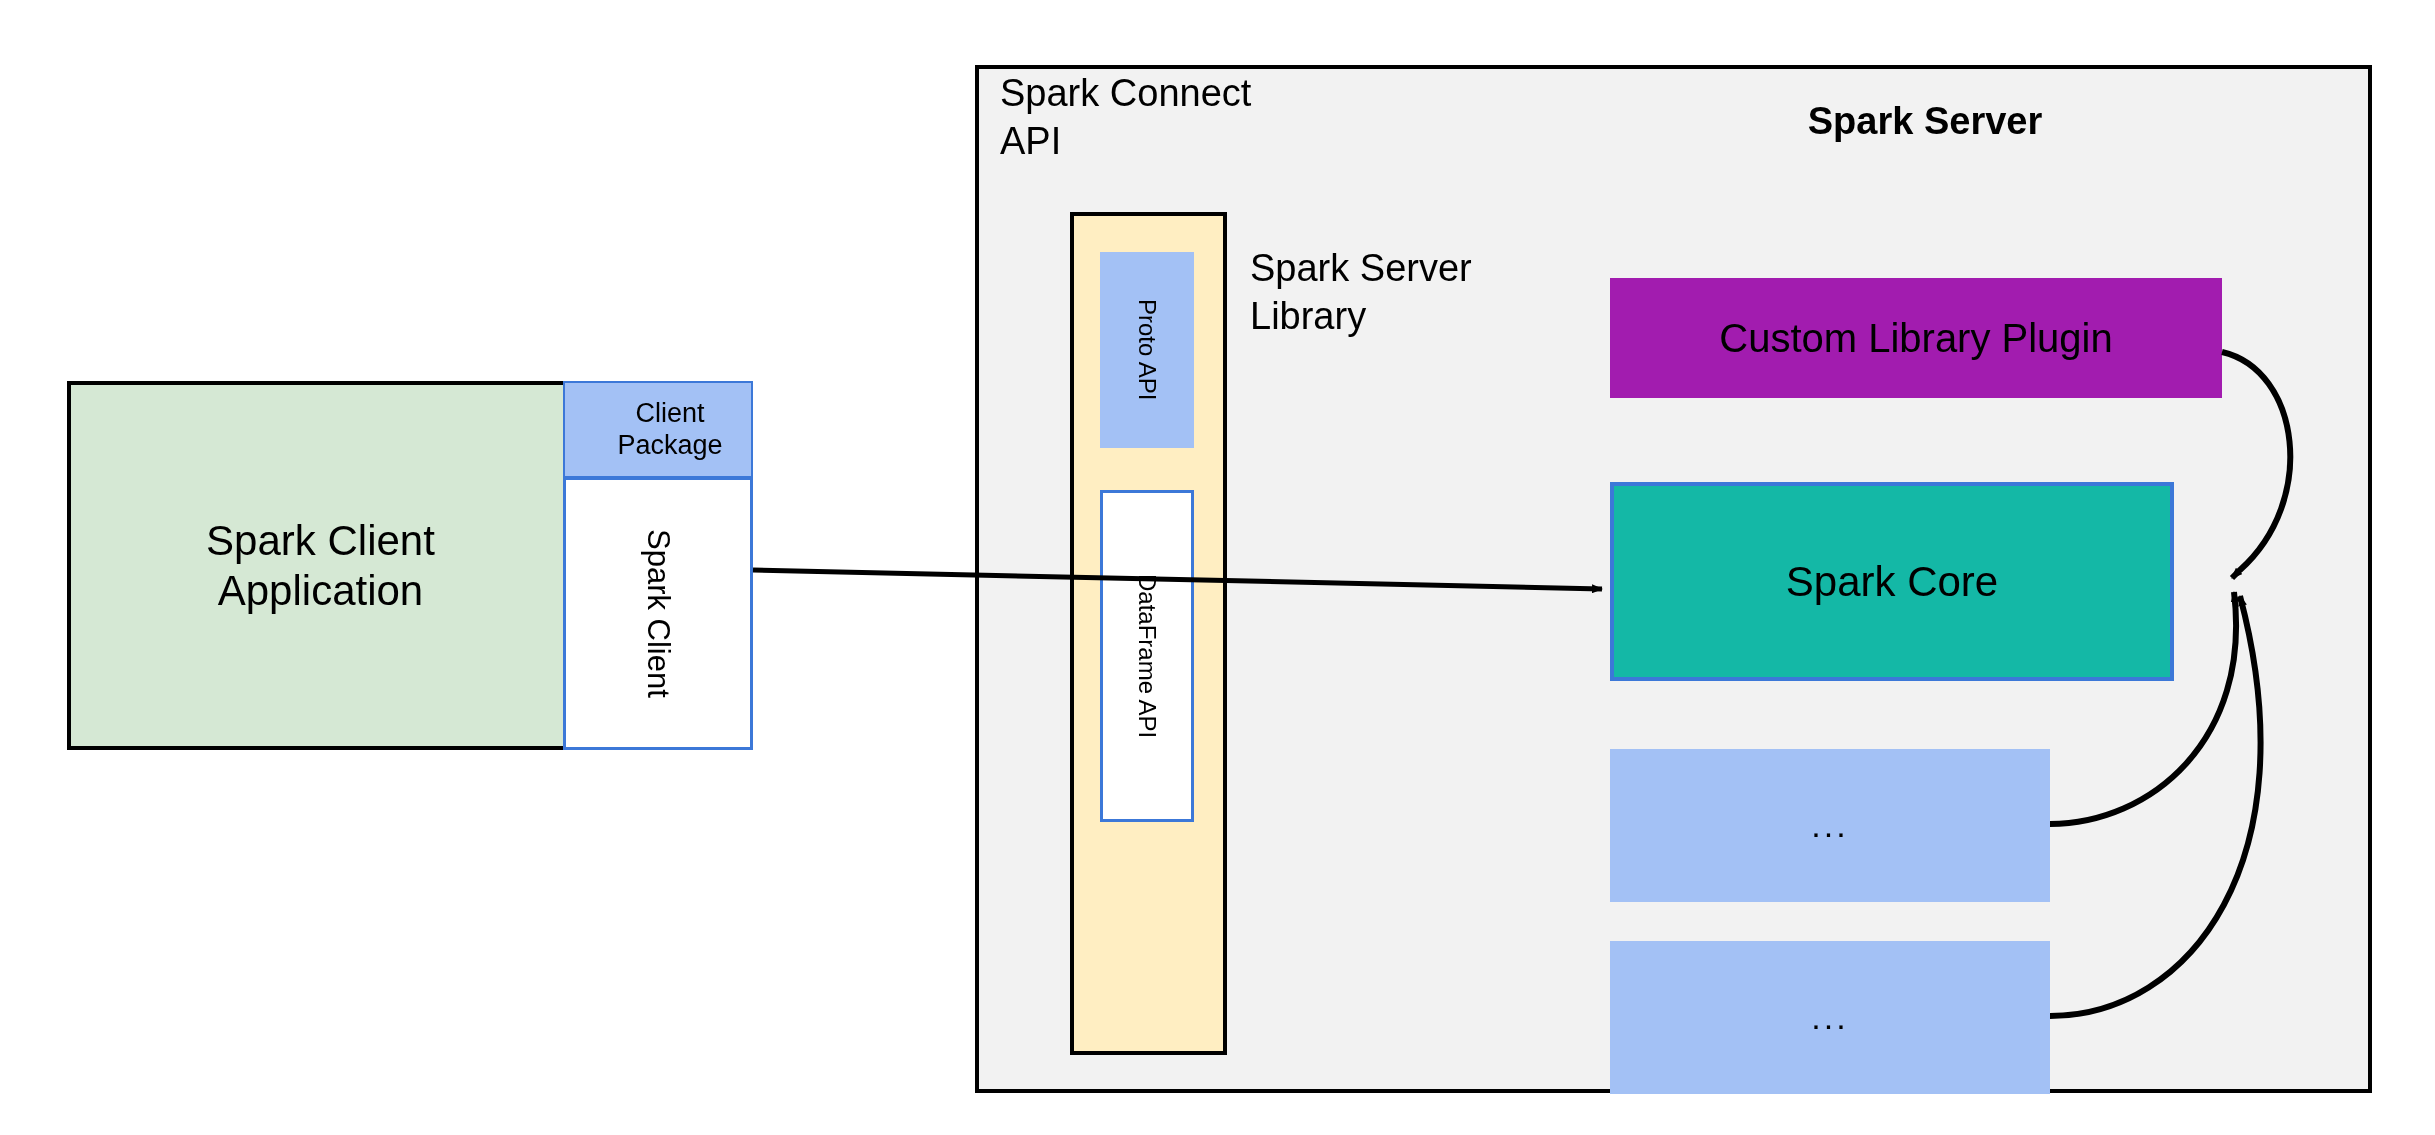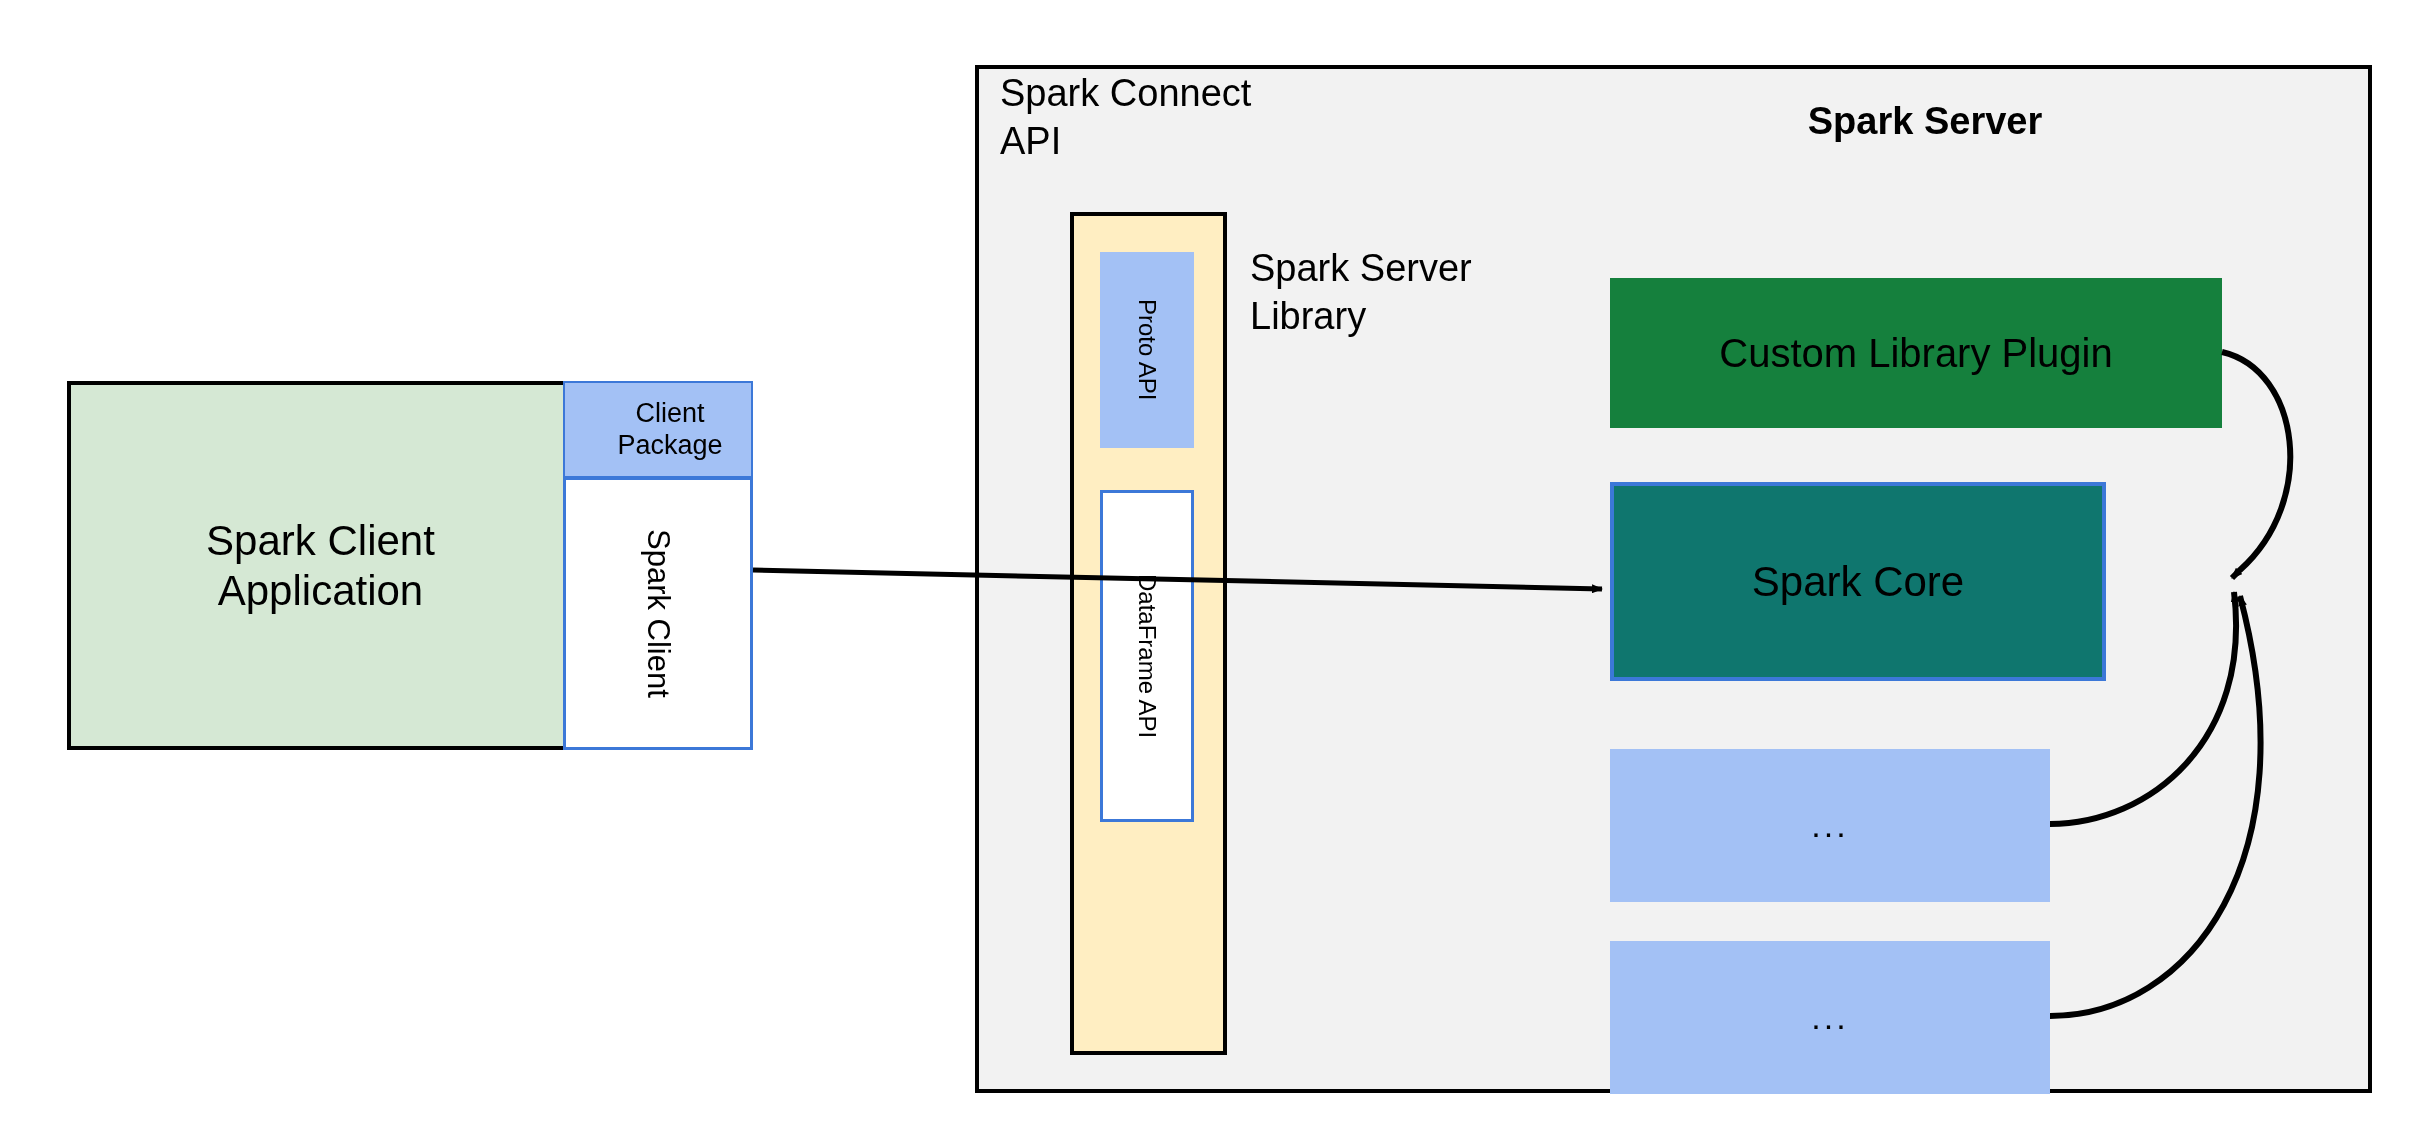--- a/index.html
+++ b/index.html
@@ -111,29 +111,29 @@
     background: #ffffff;
     border: 3px solid #3c78d8;
   }
   #dataframe-api-label {
     font-size: 24px;
     writing-mode: vertical-rl;
     text-orientation: mixed;
   }
 
   #custom-library-plugin-box {
-    left: 1610px; top: 278px; width: 612px; height: 150px;
-    background: #15803d;
+    left: 1610px; top: 278px; width: 612px; height: 120px;
+    background: #a21caf;
     border: none;
   }
   #custom-library-plugin-label { font-size: 40px; }
 
   #spark-core-box {
-    left: 1610px; top: 482px; width: 496px; height: 199px;
-    background: #0f766e;
+    left: 1610px; top: 482px; width: 564px; height: 199px;
+    background: #14b8a6;
     border: 4px solid #3c78d8;
   }
   #spark-core-label { font-size: 42px; }
 
   #ellipsis-box-1 {
     left: 1610px; top: 749px; width: 440px; height: 153px;
     background: #a3c1f5;
     border: none;
   }
   #ellipsis-box-2 {

